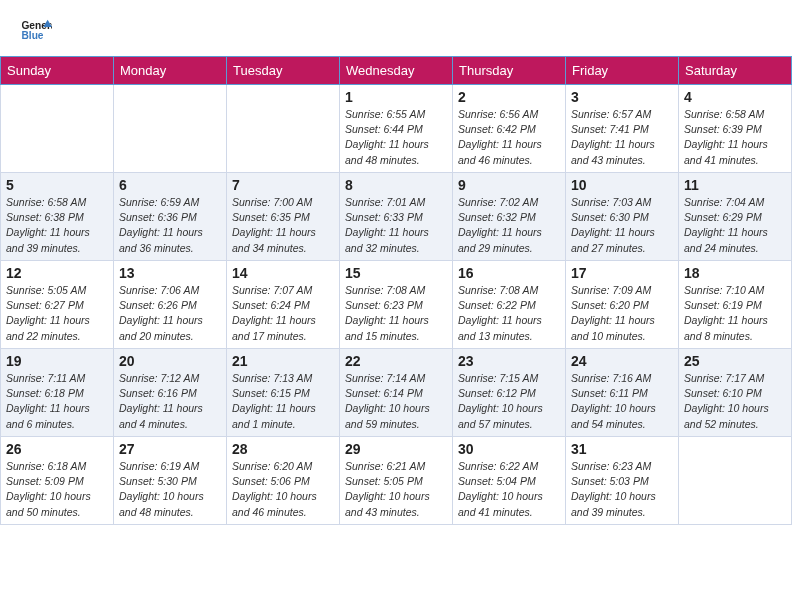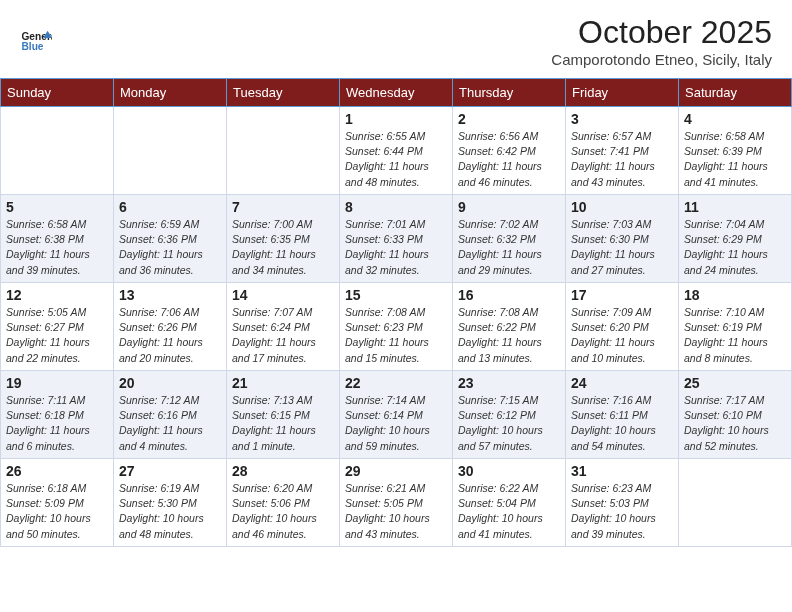--- a/index.html
+++ b/index.html
@@ -37,21 +37,21 @@
       font-size: 15px;
       color: #444;
     }
     .calendar {
       width: 100%;
       border-collapse: collapse;
       margin-top: 6px;
       table-layout: fixed;
     }
     .calendar th {
-      background: #7f1d1d;
+      background: #be185d;
       color: #fff;
       text-align: left;
       padding: 6px 6px;
       font-size: 13px;
       font-weight: normal;
       border: 1px solid #5a9ad5;
     }
     .calendar td {
       vertical-align: top;
       padding: 4px 5px;
@@ -84,24 +84,20 @@
 </head>
 <body>
 
 <div class="header">
   <div class="logo">
     <svg class="logo-icon" viewBox="0 0 44 44" xmlns="http://www.w3.org/2000/svg">
       <text x="2" y="20" font-size="14" font-weight="bold" fill="#222" font-family="Arial">General</text>
       <text x="2" y="35" font-size="14" font-weight="bold" fill="#3a7abf" font-family="Arial">Blue</text>
       <polygon points="38,8 44,18 32,18" fill="#3a7abf"></polygon>
     </svg>
-  </div>
-  <div class="title-block">
-    <div class="month-title">October 2025</div>
-    <div class="location">Camporotondo Etneo, Sicily, Italy</div>
   </div>
 </div>
 
 <table class="calendar">
   <thead>
     <tr>
     <th>Sunday</th>
         <th>Monday</th>
         <th>Tuesday</th>
         <th>Wednesday</th>

